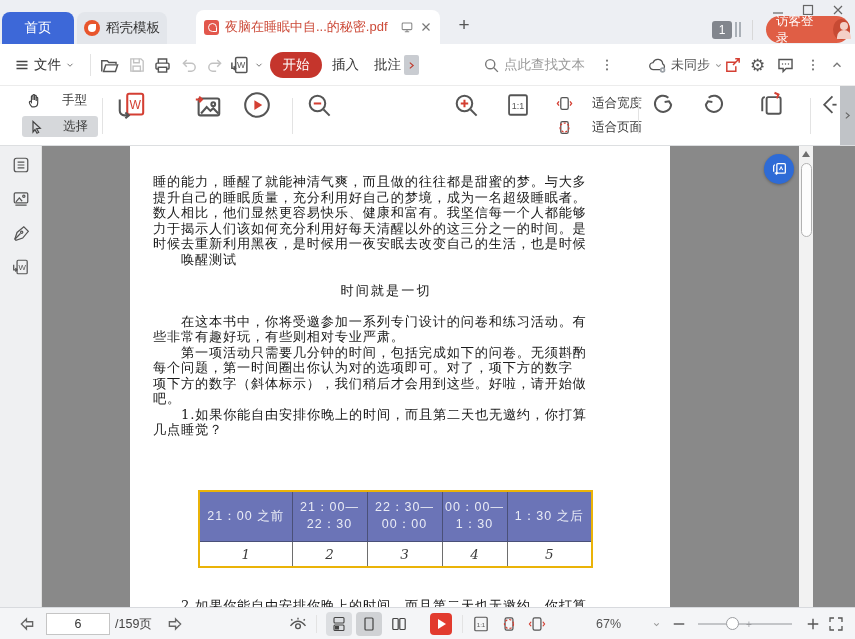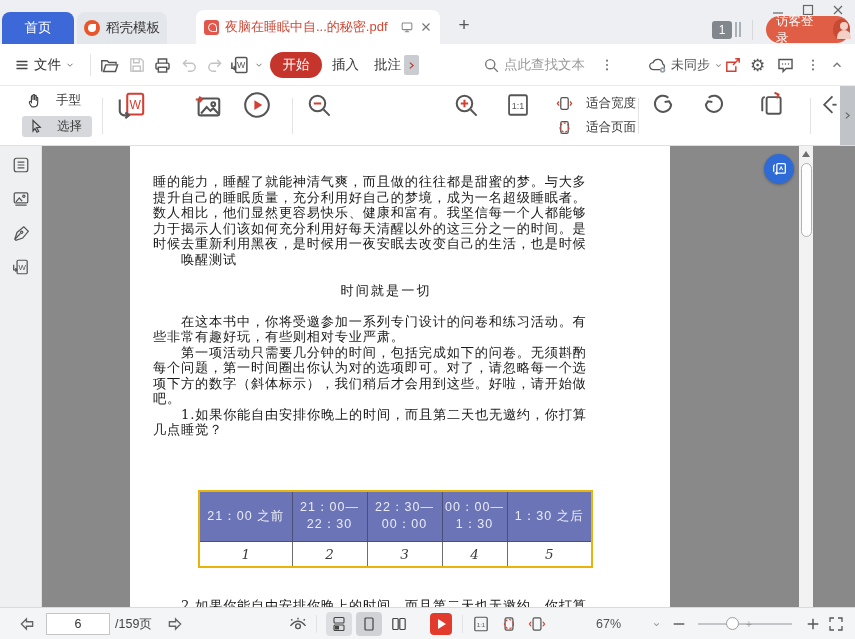--- a/index.html
+++ b/index.html
@@ -35,21 +35,21 @@
   .mitem { position:absolute; top:0; height:42px; display:flex; align-items:center; color:#333; font-size:13.5px; gap:4px; }
   .pill-start { position:absolute; left:270px; top:8px; width:52px; height:26px; background:#c5352c; border-radius:13px; color:#fff; font-size:13.5px; display:flex; align-items:center; justify-content:center; }
   .vsep { position:absolute; top:10px; width:1px; height:22px; background:#e3e3e3; }
   .expander { position:absolute; left:404px; top:11px; width:15px; height:20px; background:#c9ccd1; border-radius:2px; display:flex; align-items:center; justify-content:center; }
   .searchtxt { color:#9a9a9a; }
   .gear-glyph { font-size:17px; color:#555; line-height:1; }
 
   
   #ribbon { position:absolute; left:0; top:86px; width:855px; height:60px; background:#fff; border-bottom:1px solid #dddfe1; }
   .rlbl { position:absolute; font-size:12.5px; color:#3a3a3a; white-space:nowrap; }
-  .smallbtn { position:absolute; display:flex; align-items:flex-start; gap:13px; font-size:12.5px; color:#3a3a3a; }
+  .smallbtn { position:absolute; display:flex; align-items:center; gap:19px; font-size:12.5px; color:#3a3a3a; }
   .sel-bg { background:#d6d8db; border-radius:3px; padding:2px 10px 2px 6px; }
   .combo { position:absolute; left:345px; top:96px; width:98px; height:24px; border:1px solid #c6c6c6; background:#fff; display:flex; }
   .combo .val { flex:1; font-size:12.5px; color:#333; display:flex; align-items:center; padding-left:7px; }
   .combo .dd { width:18px; border-left:1px solid #d9d9d9; background:#f5f5f5; display:flex; align-items:center; justify-content:center; }
   .rib-expander { position:absolute; left:840px; top:0; width:15px; height:59px; background:#c0c3c7; display:flex; align-items:center; justify-content:center; }
 
   
   #content { position:absolute; left:0; top:146px; width:855px; height:461px; background:#898989; }
   #sidebar { position:absolute; left:0; top:0; width:42px; height:461px; background:#eff0f2; border-right:1px solid #e0e0e0; }
   .sb-ic { position:absolute; left:12px; }
@@ -421,21 +421,21 @@
       <div class="ln">数人相比，他们显然更容易快乐、健康和富有。我坚信每一个人都能够</div>
       <div class="ln">力于揭示人们该如何充分利用好每天清醒以外的这三分之一的时间。是</div>
       <div class="ln">时候去重新利用黑夜，是时候用一夜安眠去改变自己的生活，也是时候</div>
       <div class="ln">　　唤醒测试</div>
       <div class="ln"></div>
       <div class="ln center">时间就是一切</div>
       <div class="ln"></div>
       <div class="ln">　　在这本书中，你将受邀参加一系列专门设计的问卷和练习活动。有</div>
       <div class="ln">些非常有趣好玩，有些则相对专业严肃。</div>
       <div class="ln">　　第一项活动只需要几分钟的时间，包括完成如下的问卷。无须斟酌</div>
-      <div class="ln">每个问题，第一时间圈出你认为对的选项即可。对了，请忽略每一个选</div>
+      <div class="ln">每个问题，第一时间圈出你认为对的选项即可。对了，项下方的数字</div>
       <div class="ln">项下方的数字（斜体标示），我们稍后才会用到这些。好啦，请开始做</div>
       <div class="ln">吧。</div>
       <div class="ln">　　1.如果你能自由安排你晚上的时间，而且第二天也无邀约，你打算</div>
       <div class="ln">几点睡觉？</div>
     </div>
 
     <table id="qtable">
       <colgroup>
           <col style="width:93px">
           <col style="width:75px">

